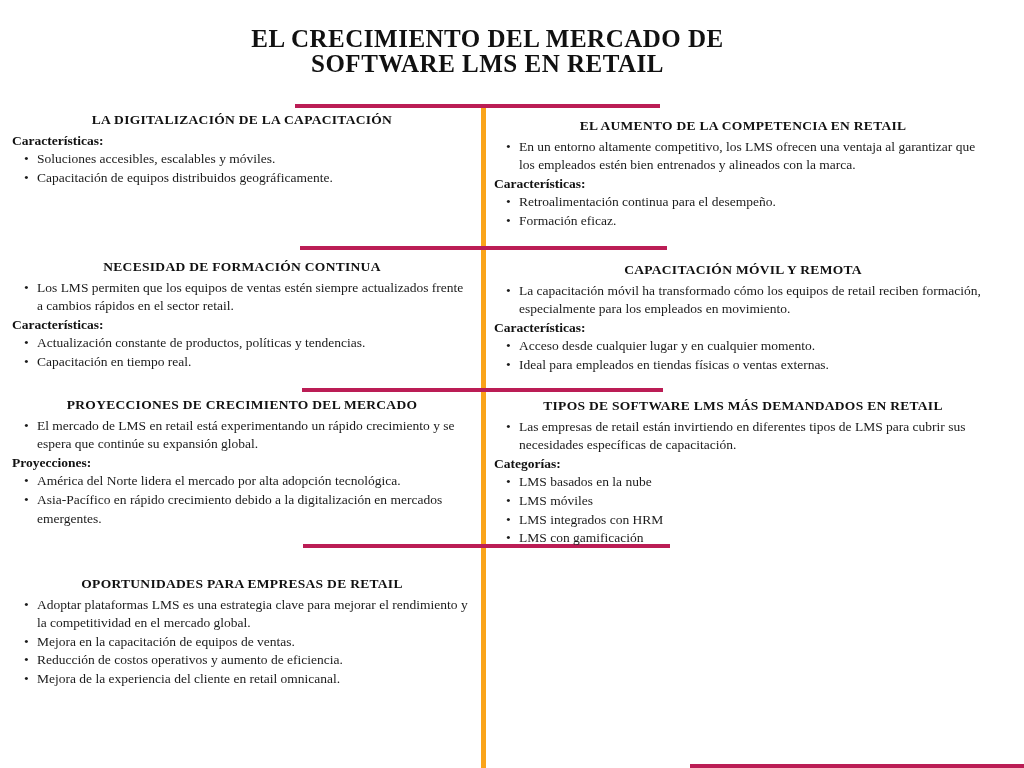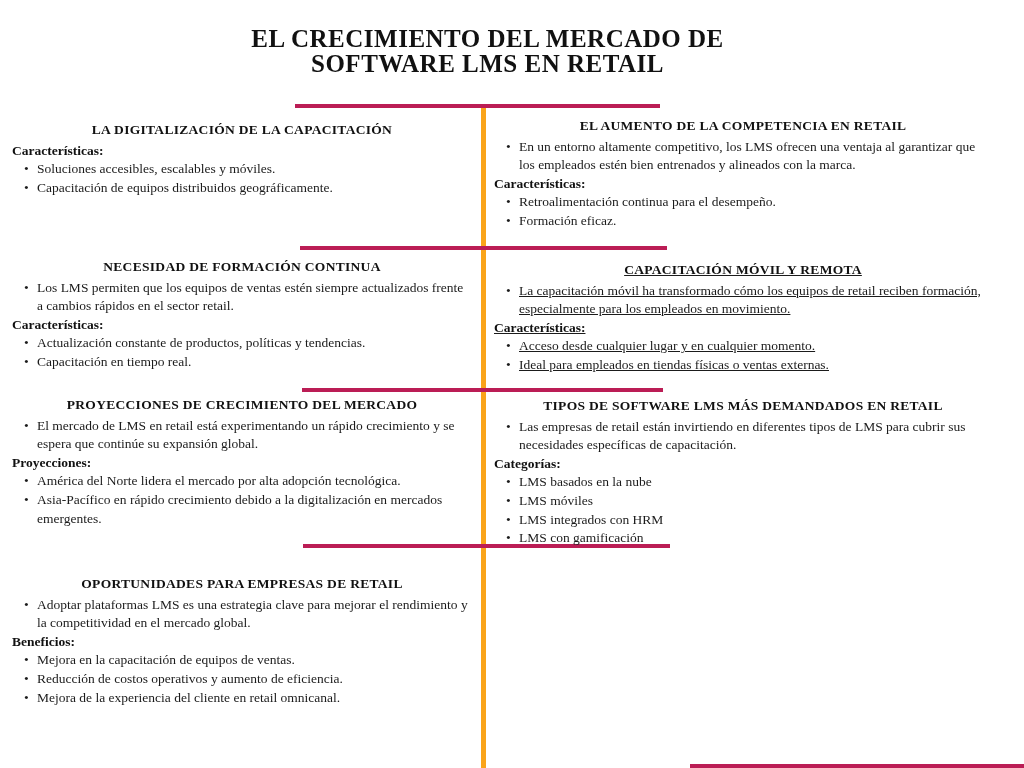--- a/index.html
+++ b/index.html
@@ -40,21 +40,21 @@
     <div>SOFTWARE LMS EN RETAIL</div>
   </div>
 
   <div class="vline" style="left:481px;top:104px;width:5px;height:664px;"></div>
   <div class="hline" style="left:295px;top:104px;width:365px;height:4px;"></div>
   <div class="hline" style="left:300px;top:246px;width:367px;height:4px;"></div>
   <div class="hline" style="left:302px;top:388px;width:361px;height:4px;"></div>
   <div class="hline" style="left:303px;top:544px;width:367px;height:4px;"></div>
   <div class="hline" style="left:690px;top:764px;width:334px;height:4px;"></div>
 
-  <section class="card" style="left:10px;top:121px;width:462px;">
+  <section class="card" style="left:10px;top:111px;width:462px;">
     <h2>LA DIGITALIZACIÓN DE LA CAPACITACIÓN</h2>
     <p class="label">Características:</p>
     <ul>
       <li>Soluciones accesibles, escalables y móviles.</li>
       <li>Capacitación de equipos distribuidos geográficamente.</li>
     </ul>
   </section>
 
   <section class="card" style="left:10px;top:258px;width:462px;">
     <h2>NECESIDAD DE FORMACIÓN CONTINUA</h2>
@@ -78,41 +78,40 @@
       <li>América del Norte lidera el mercado por alta adopción tecnológica.</li>
       <li>Asia-Pacífico en rápido crecimiento debido a la digitalización en mercados emergentes.</li>
     </ul>
   </section>
 
   <section class="card" style="left:10px;top:563px;width:462px;margin-top:12px;">
     <h2>OPORTUNIDADES PARA EMPRESAS DE RETAIL</h2>
     <ul>
       <li>Adoptar plataformas LMS es una estrategia clave para mejorar el rendimiento y la competitividad en el mercado global.</li>
     </ul>
-    <p class="label">Beneficios:</p>
     <ul>
       <li>Mejora en la capacitación de equipos de ventas.</li>
       <li>Reducción de costos operativos y aumento de eficiencia.</li>
       <li>Mejora de la experiencia del cliente en retail omnicanal.</li>
     </ul>
   </section>
 
   <section class="card" style="left:492px;top:117px;width:500px;">
     <h2>EL AUMENTO DE LA COMPETENCIA EN RETAIL</h2>
     <ul>
       <li>En un entorno altamente competitivo, los LMS ofrecen una ventaja al garantizar que los empleados estén bien entrenados y alineados con la marca.</li>
     </ul>
     <p class="label">Características:</p>
     <ul>
       <li>Retroalimentación continua para el desempeño.</li>
       <li>Formación eficaz.</li>
     </ul>
   </section>
 
-  <section class="card" style="left:492px;top:261px;width:500px;text-decoration:underline;">
+  <section class="card" style="left:492px;top:261px;width:500px;">
     <h2>CAPACITACIÓN MÓVIL Y REMOTA</h2>
     <ul>
       <li>La capacitación móvil ha transformado cómo los equipos de retail reciben formación, especialmente para los empleados en movimiento.</li>
     </ul>
     <p class="label">Características:</p>
     <ul>
       <li>Acceso desde cualquier lugar y en cualquier momento.</li>
       <li>Ideal para empleados en tiendas físicas o ventas externas.</li>
     </ul>
   </section>

